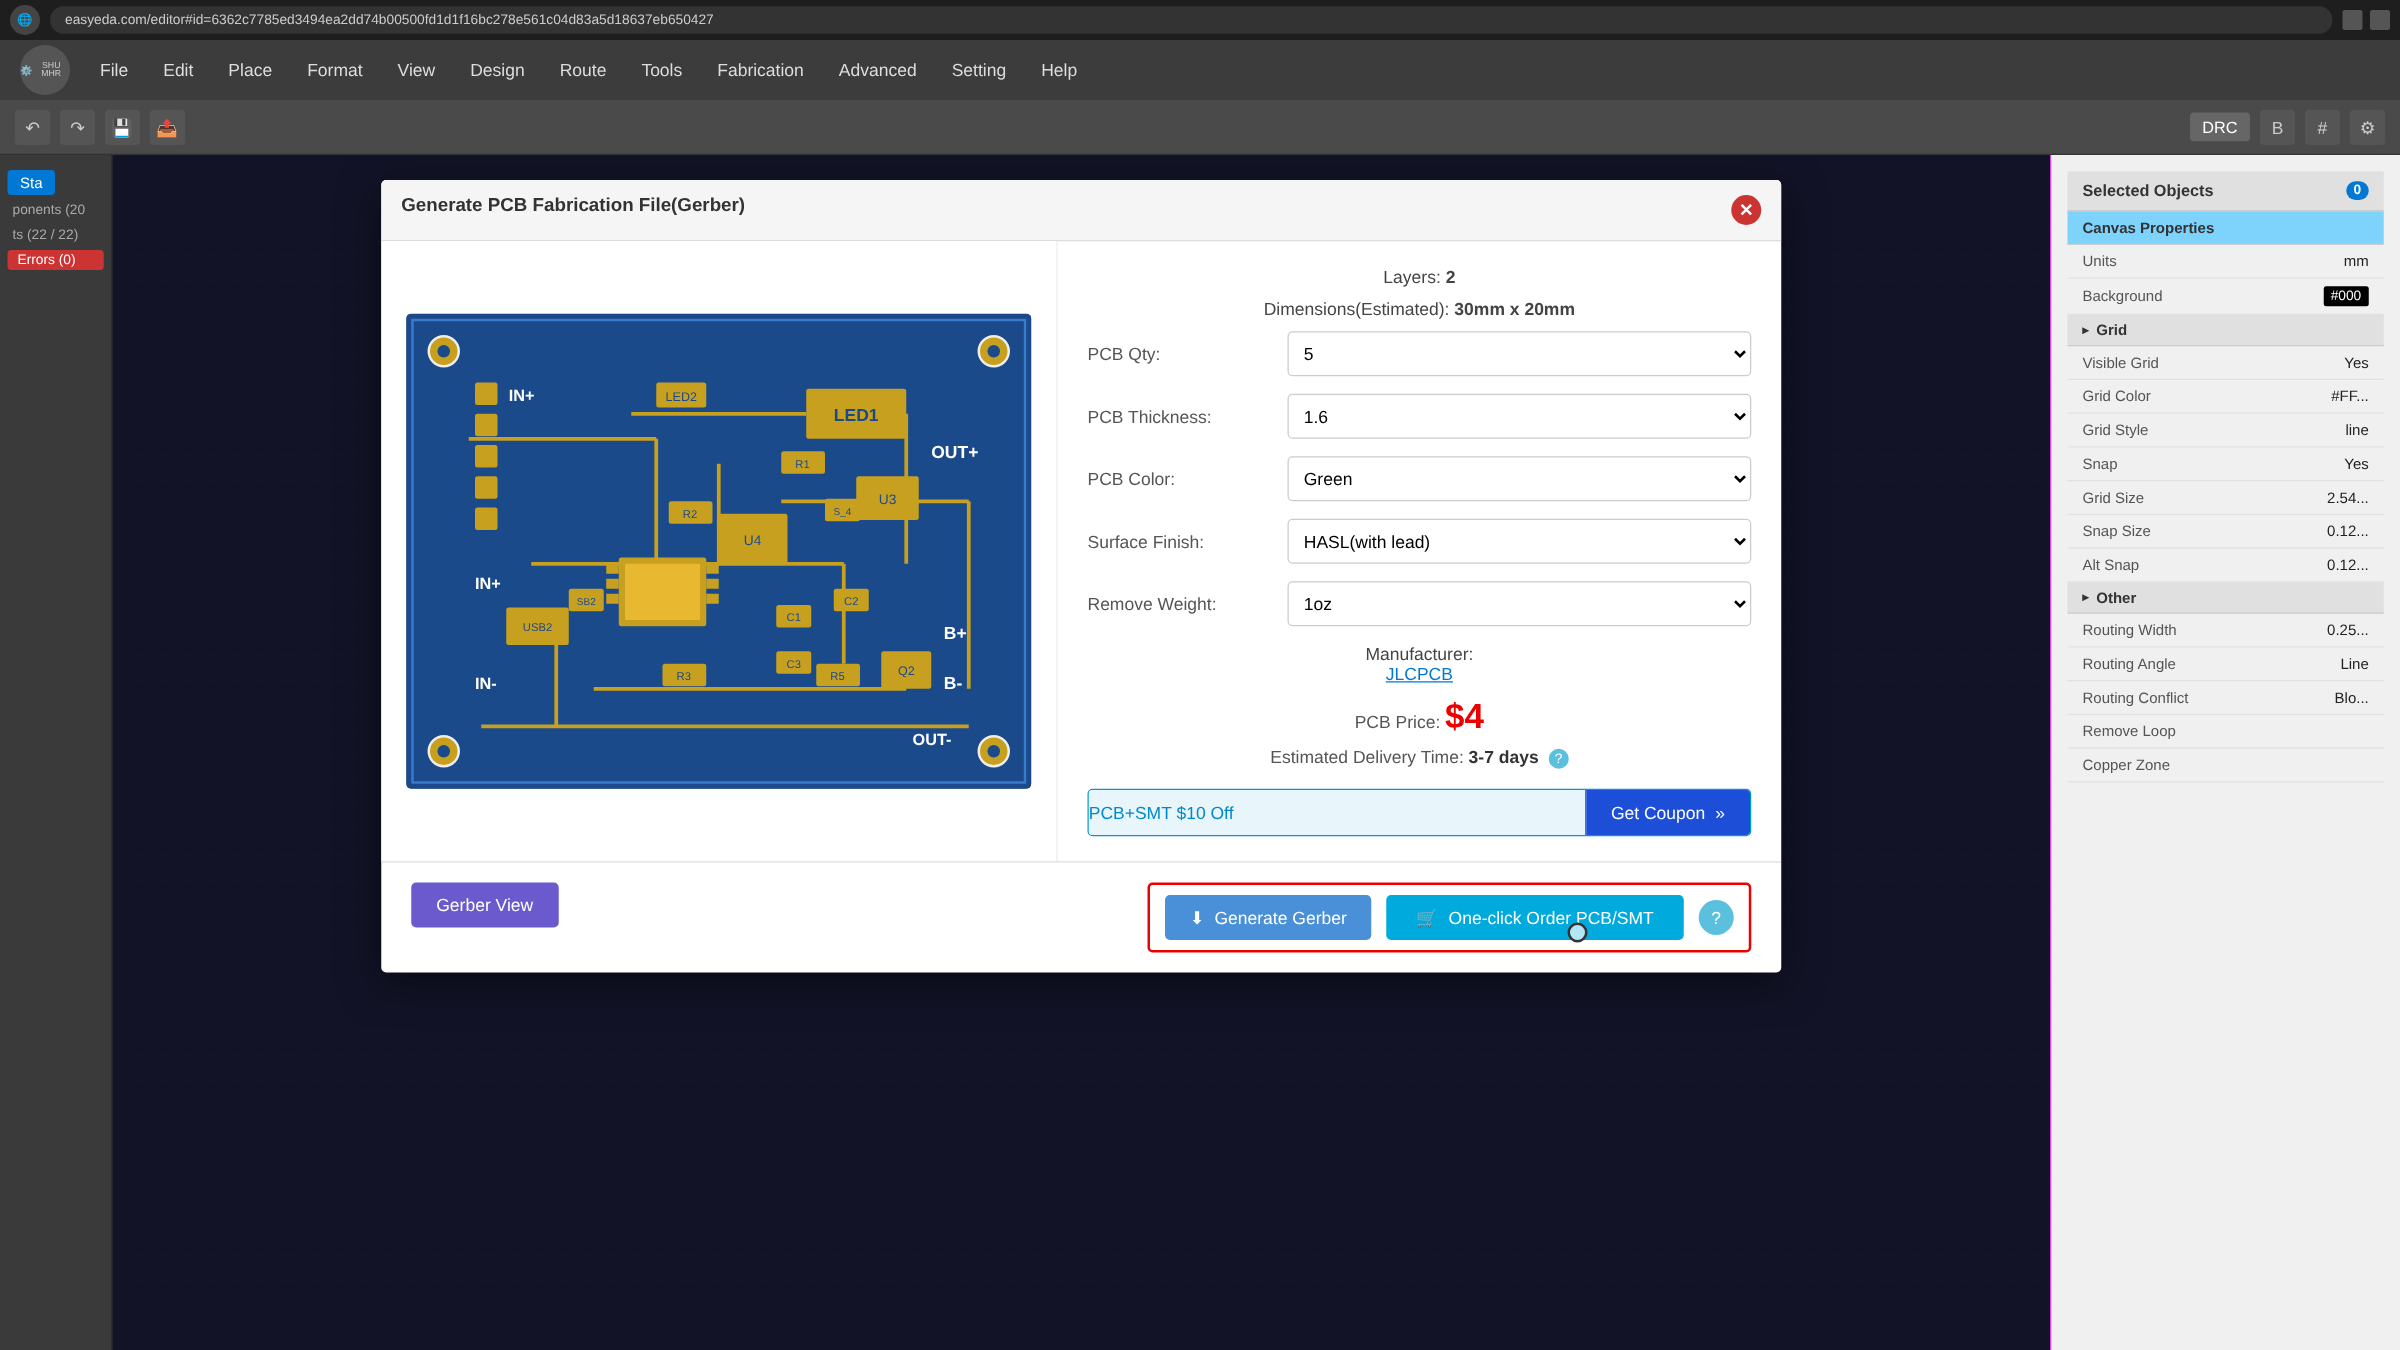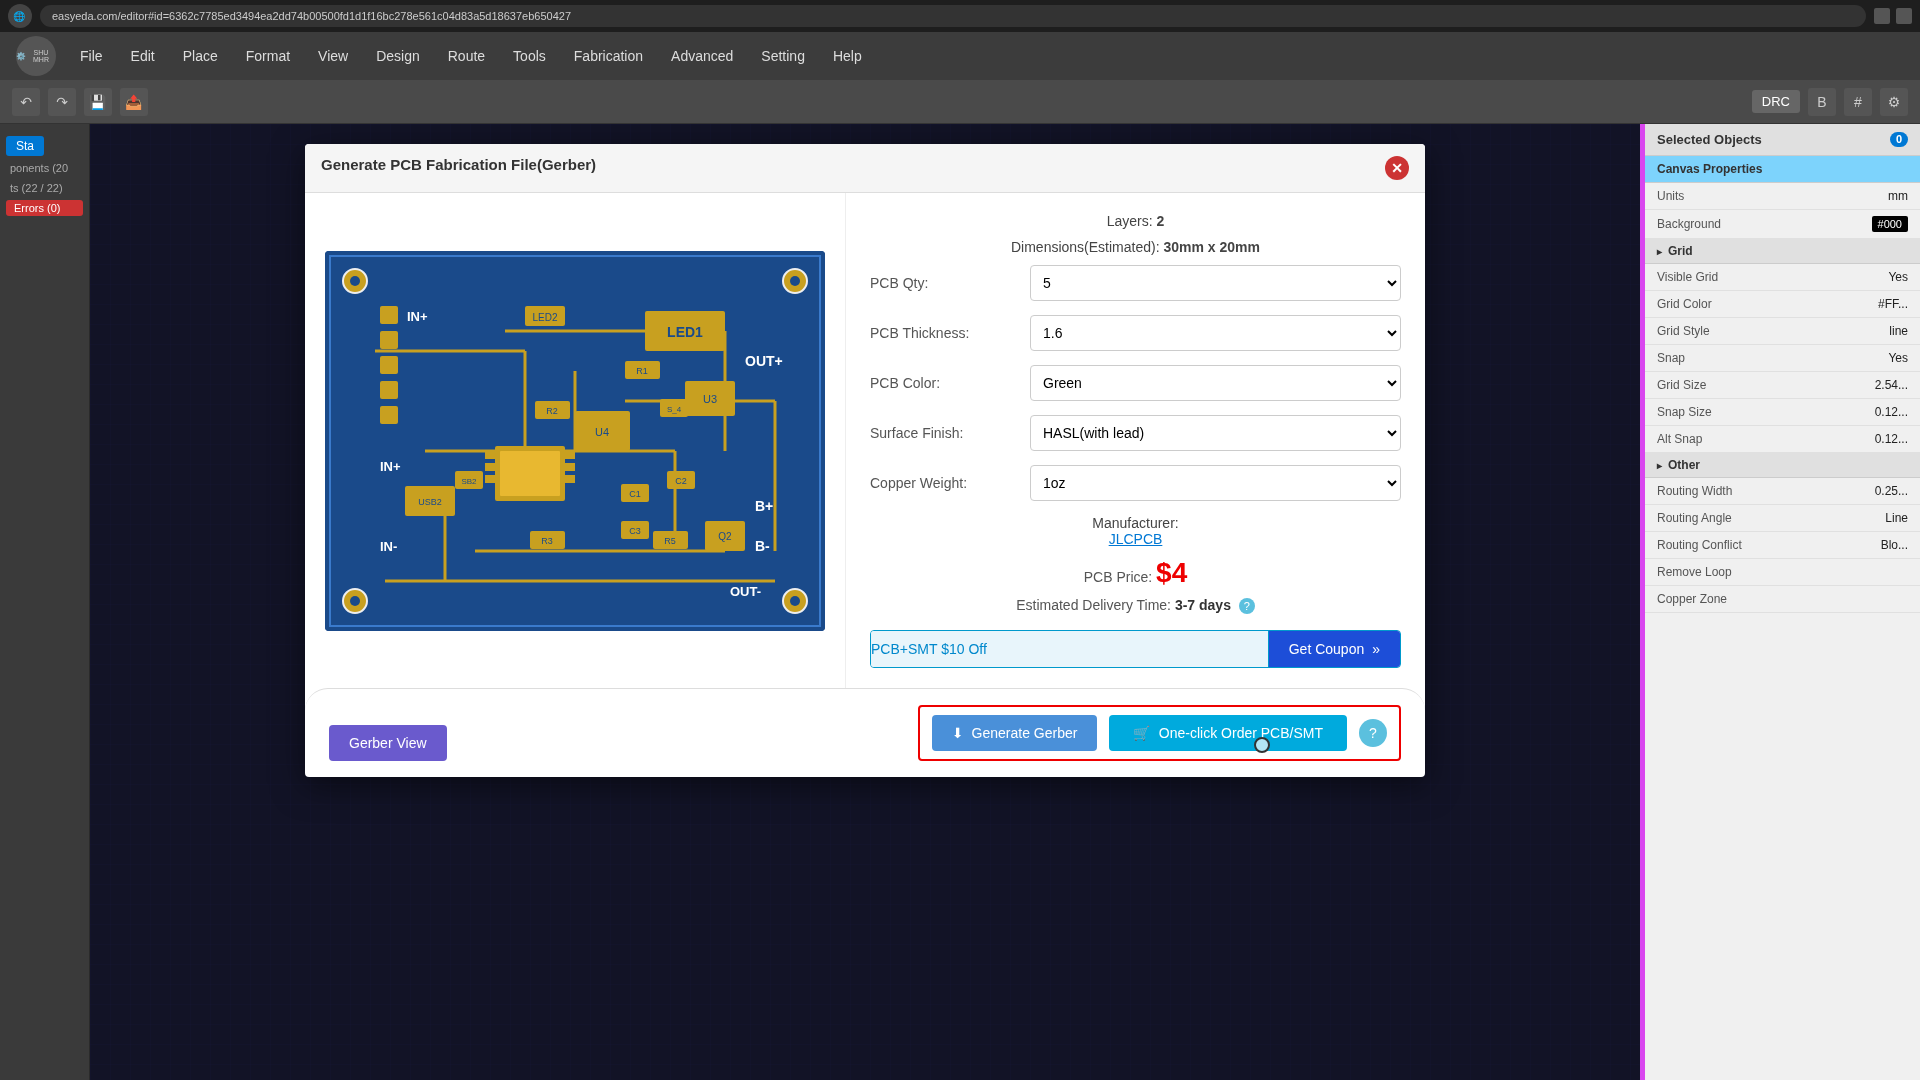--- a/index.html
+++ b/index.html
@@ -155,23 +155,23 @@
       color: white;
       font-size: 11px;
       padding: 2px 8px;
       border-radius: 3px;
     }
 
     
     .right-panel {
       width: 280px;
       background: #f0f0f0;
-      border-left: 5px solid #d946ef;
+      border-left: 1px solid #d946ef;
       overflow-y: auto;
-      padding: 0;
+      padding: 13px;
     }
     .right-panel-header {
       background: #e0e0e0;
       padding: 8px 12px;
       font-size: 13px;
       font-weight: bold;
       color: #333;
       border-bottom: 1px solid #ccc;
       display: flex;
       justify-content: space-between;
@@ -388,24 +388,23 @@
       display: flex;
       align-items: center;
       gap: 8px;
     }
 
     
     .dialog-footer {
       padding: 16px 24px;
       border-top: 1px solid #ddd;
       display: flex;
-      align-items: flex-end;
+      align-items: flex-start;
       justify-content: space-between;
       position: relative;
-      border-radius: 23px;
     }
     .footer-left { flex: 1; }
     .footer-right {
       display: flex;
       gap: 12px;
       align-items: center;
       border: 2px solid #e00;
       padding: 8px 12px;
       border-radius: 4px;
     }
@@ -702,21 +701,21 @@
             <div class="form-row">
               <div class="form-label">Surface Finish:</div>
               <select class="form-select">
                 <option value="HASL(with lead)">HASL(with lead)</option>
                 <option value="HASL(lead free)">HASL(lead free)</option>
                 <option value="ENIG">ENIG</option>
               </select>
             </div>
 
             <div class="form-row">
-              <div class="form-label">Copper Weight:</div>
+              <div class="form-label">Remove Weight:</div>
               <select class="form-select">
                 <option value="1oz">1oz</option>
                 <option value="2oz">2oz</option>
               </select>
             </div>
 
             <div class="info-row">
               <span>Manufacturer:</span>
               <a class="manufacturer-link" href="#">JLCPCB</a>
             </div>

